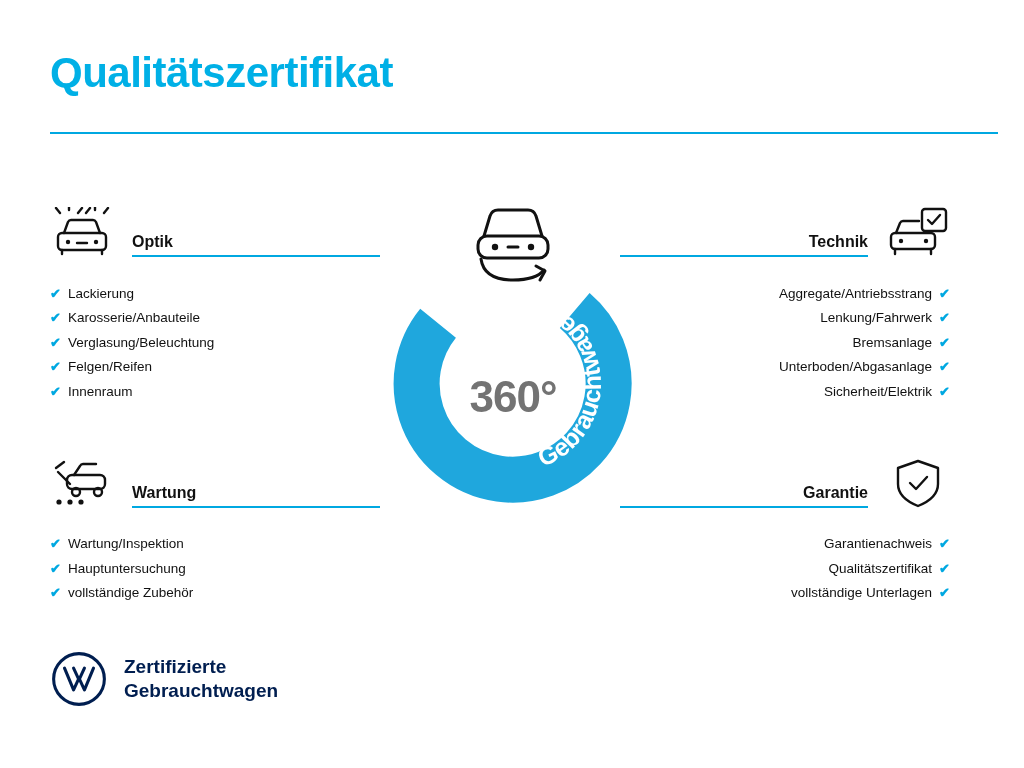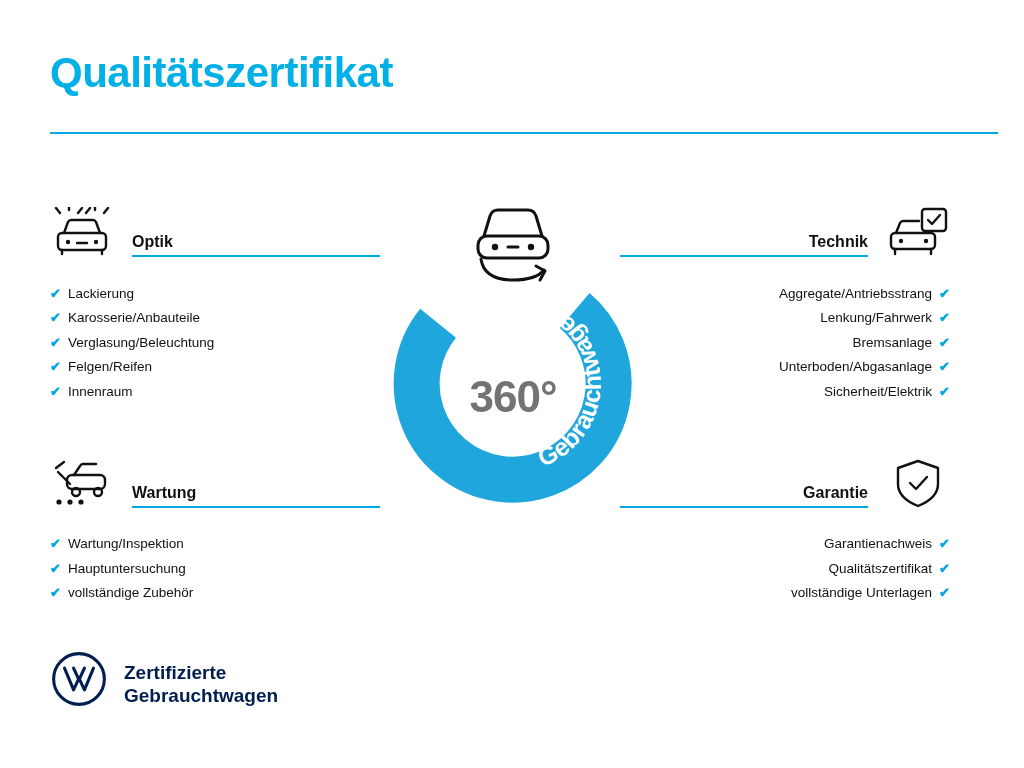--- a/index.html
+++ b/index.html
@@ -164,21 +164,21 @@
     color: #737373;
     letter-spacing: -1px;
   }
 
   
   .footer {
     position: absolute;
     left: 50px;
     top: 650px;
     display: flex;
-    align-items: flex-end;
+    align-items: center;
     gap: 16px;
   }
   .vw-logo {
     width: 58px;
     height: 58px;
     color: #001e50;
   }
   .vw-logo svg { width: 100%; height: 100%; display: block; }
   .footer-text {
     font-size: 19px;

